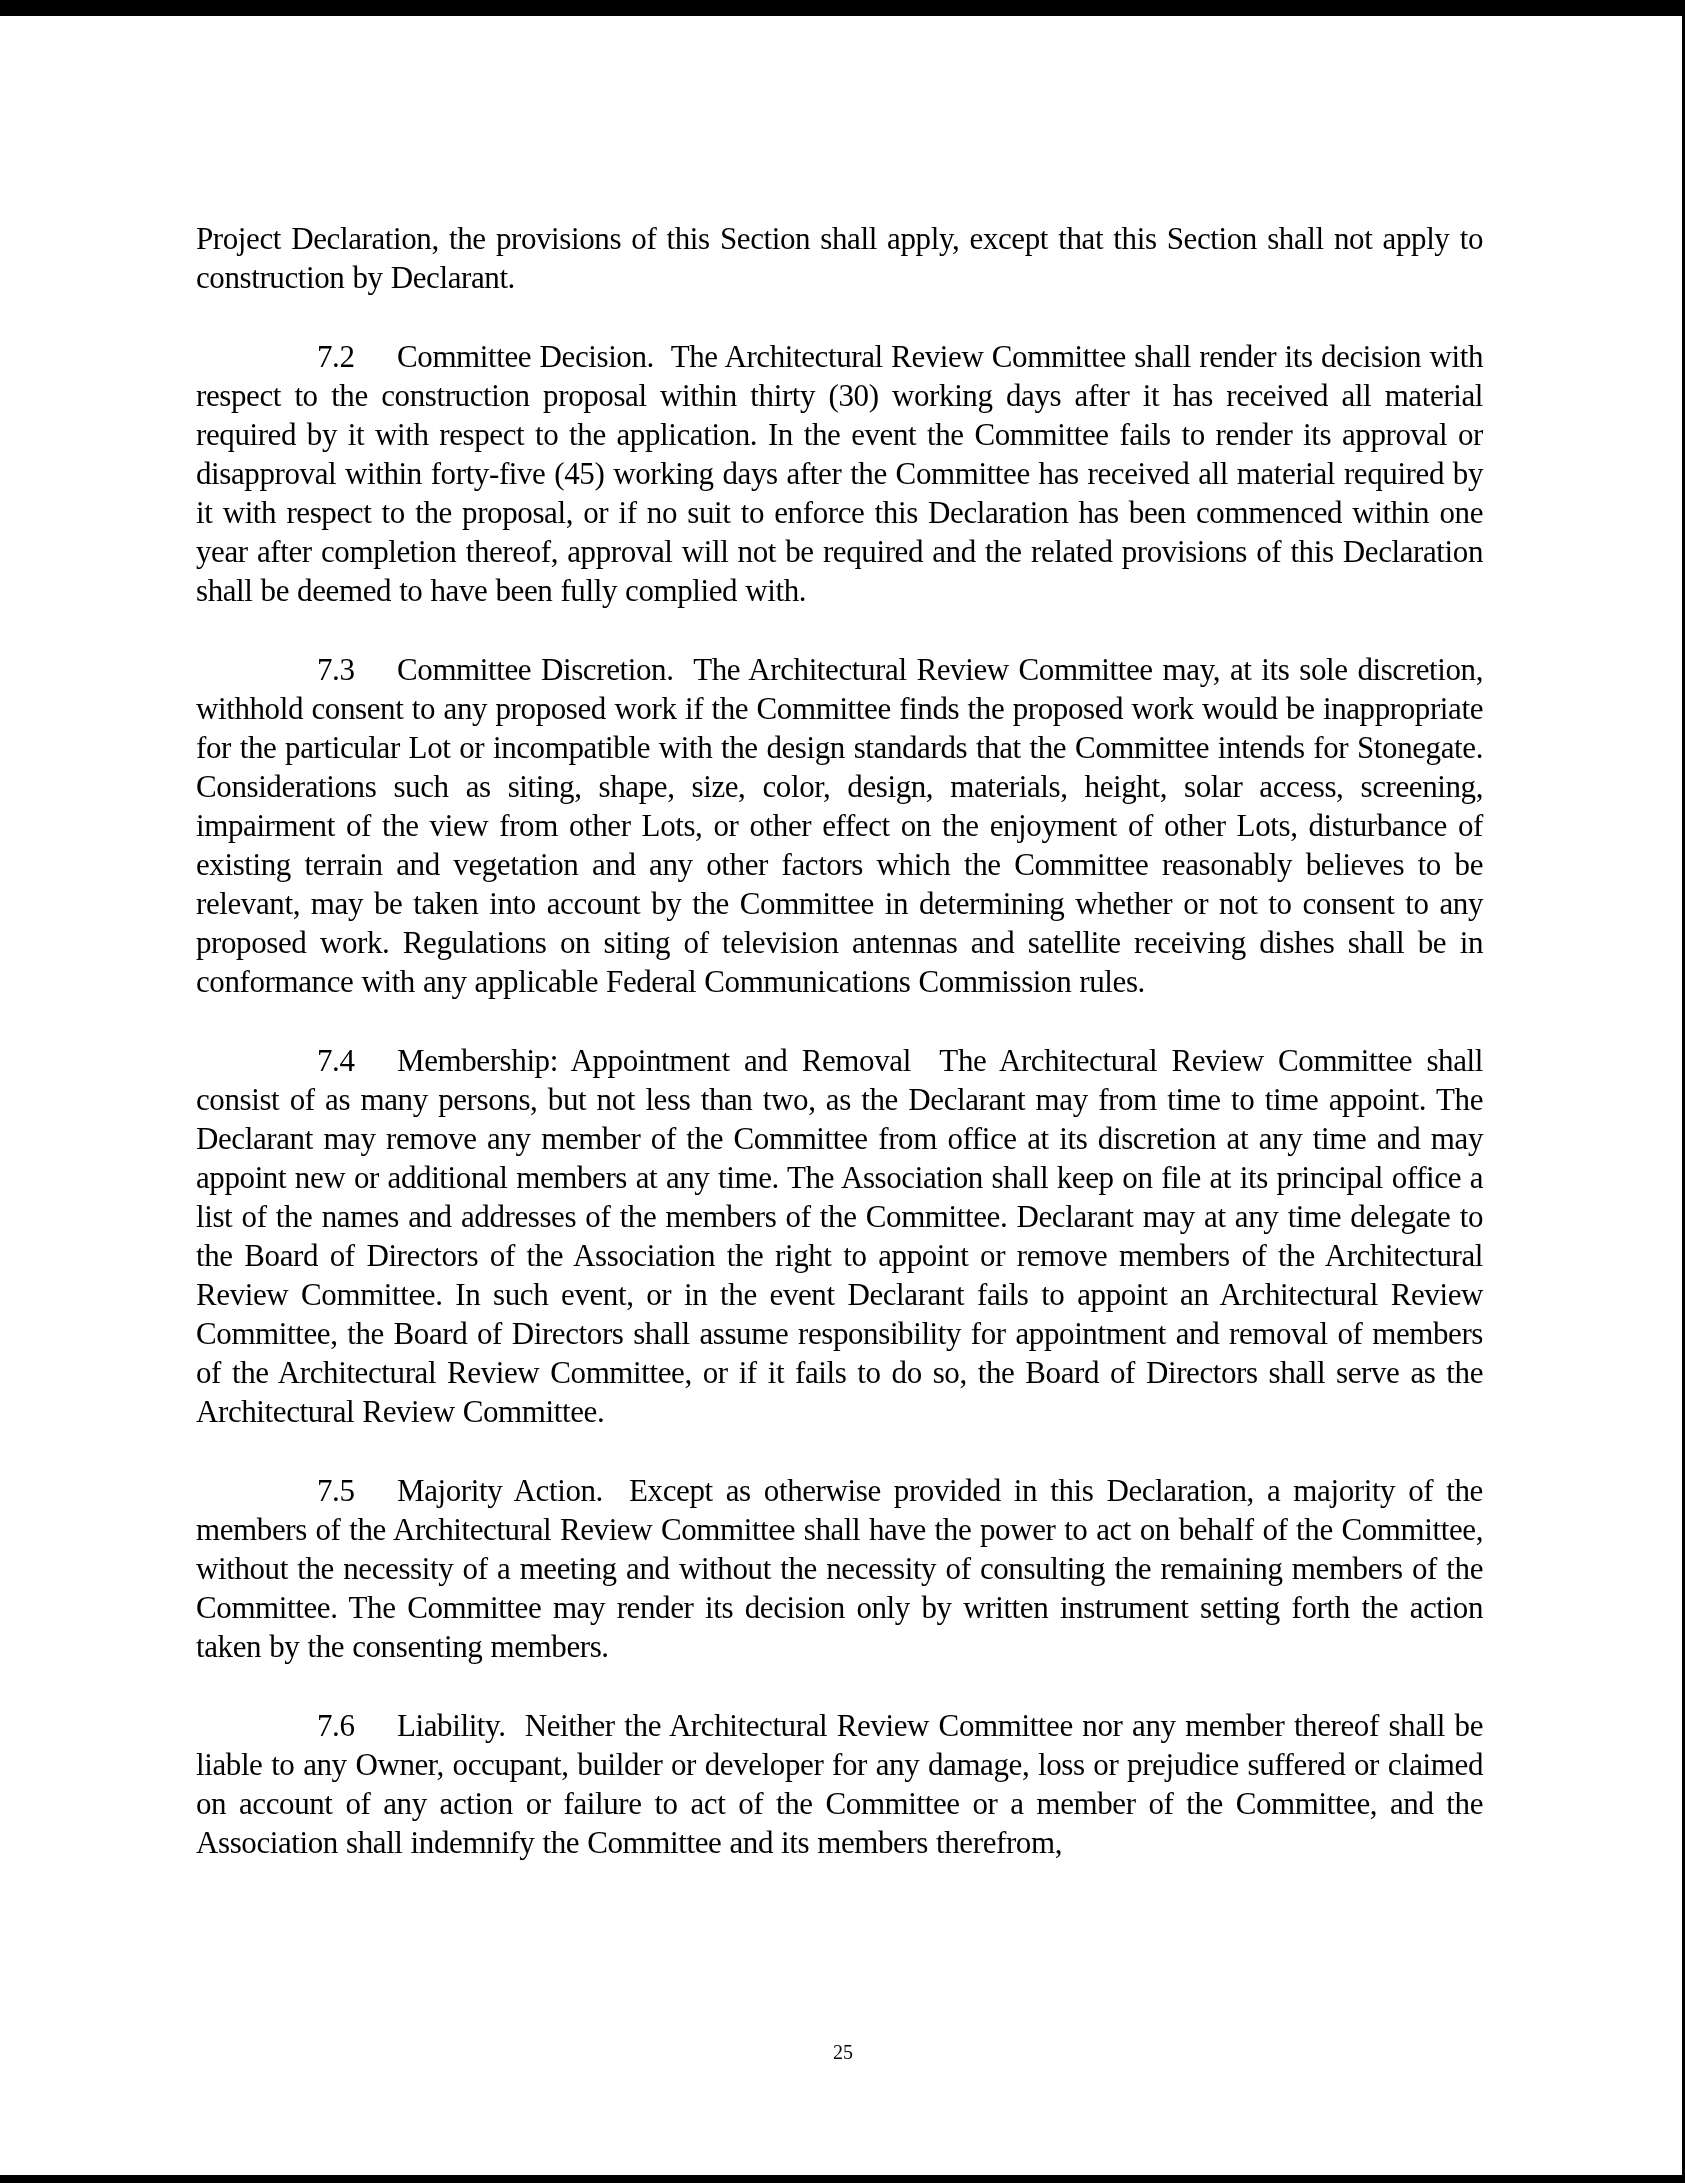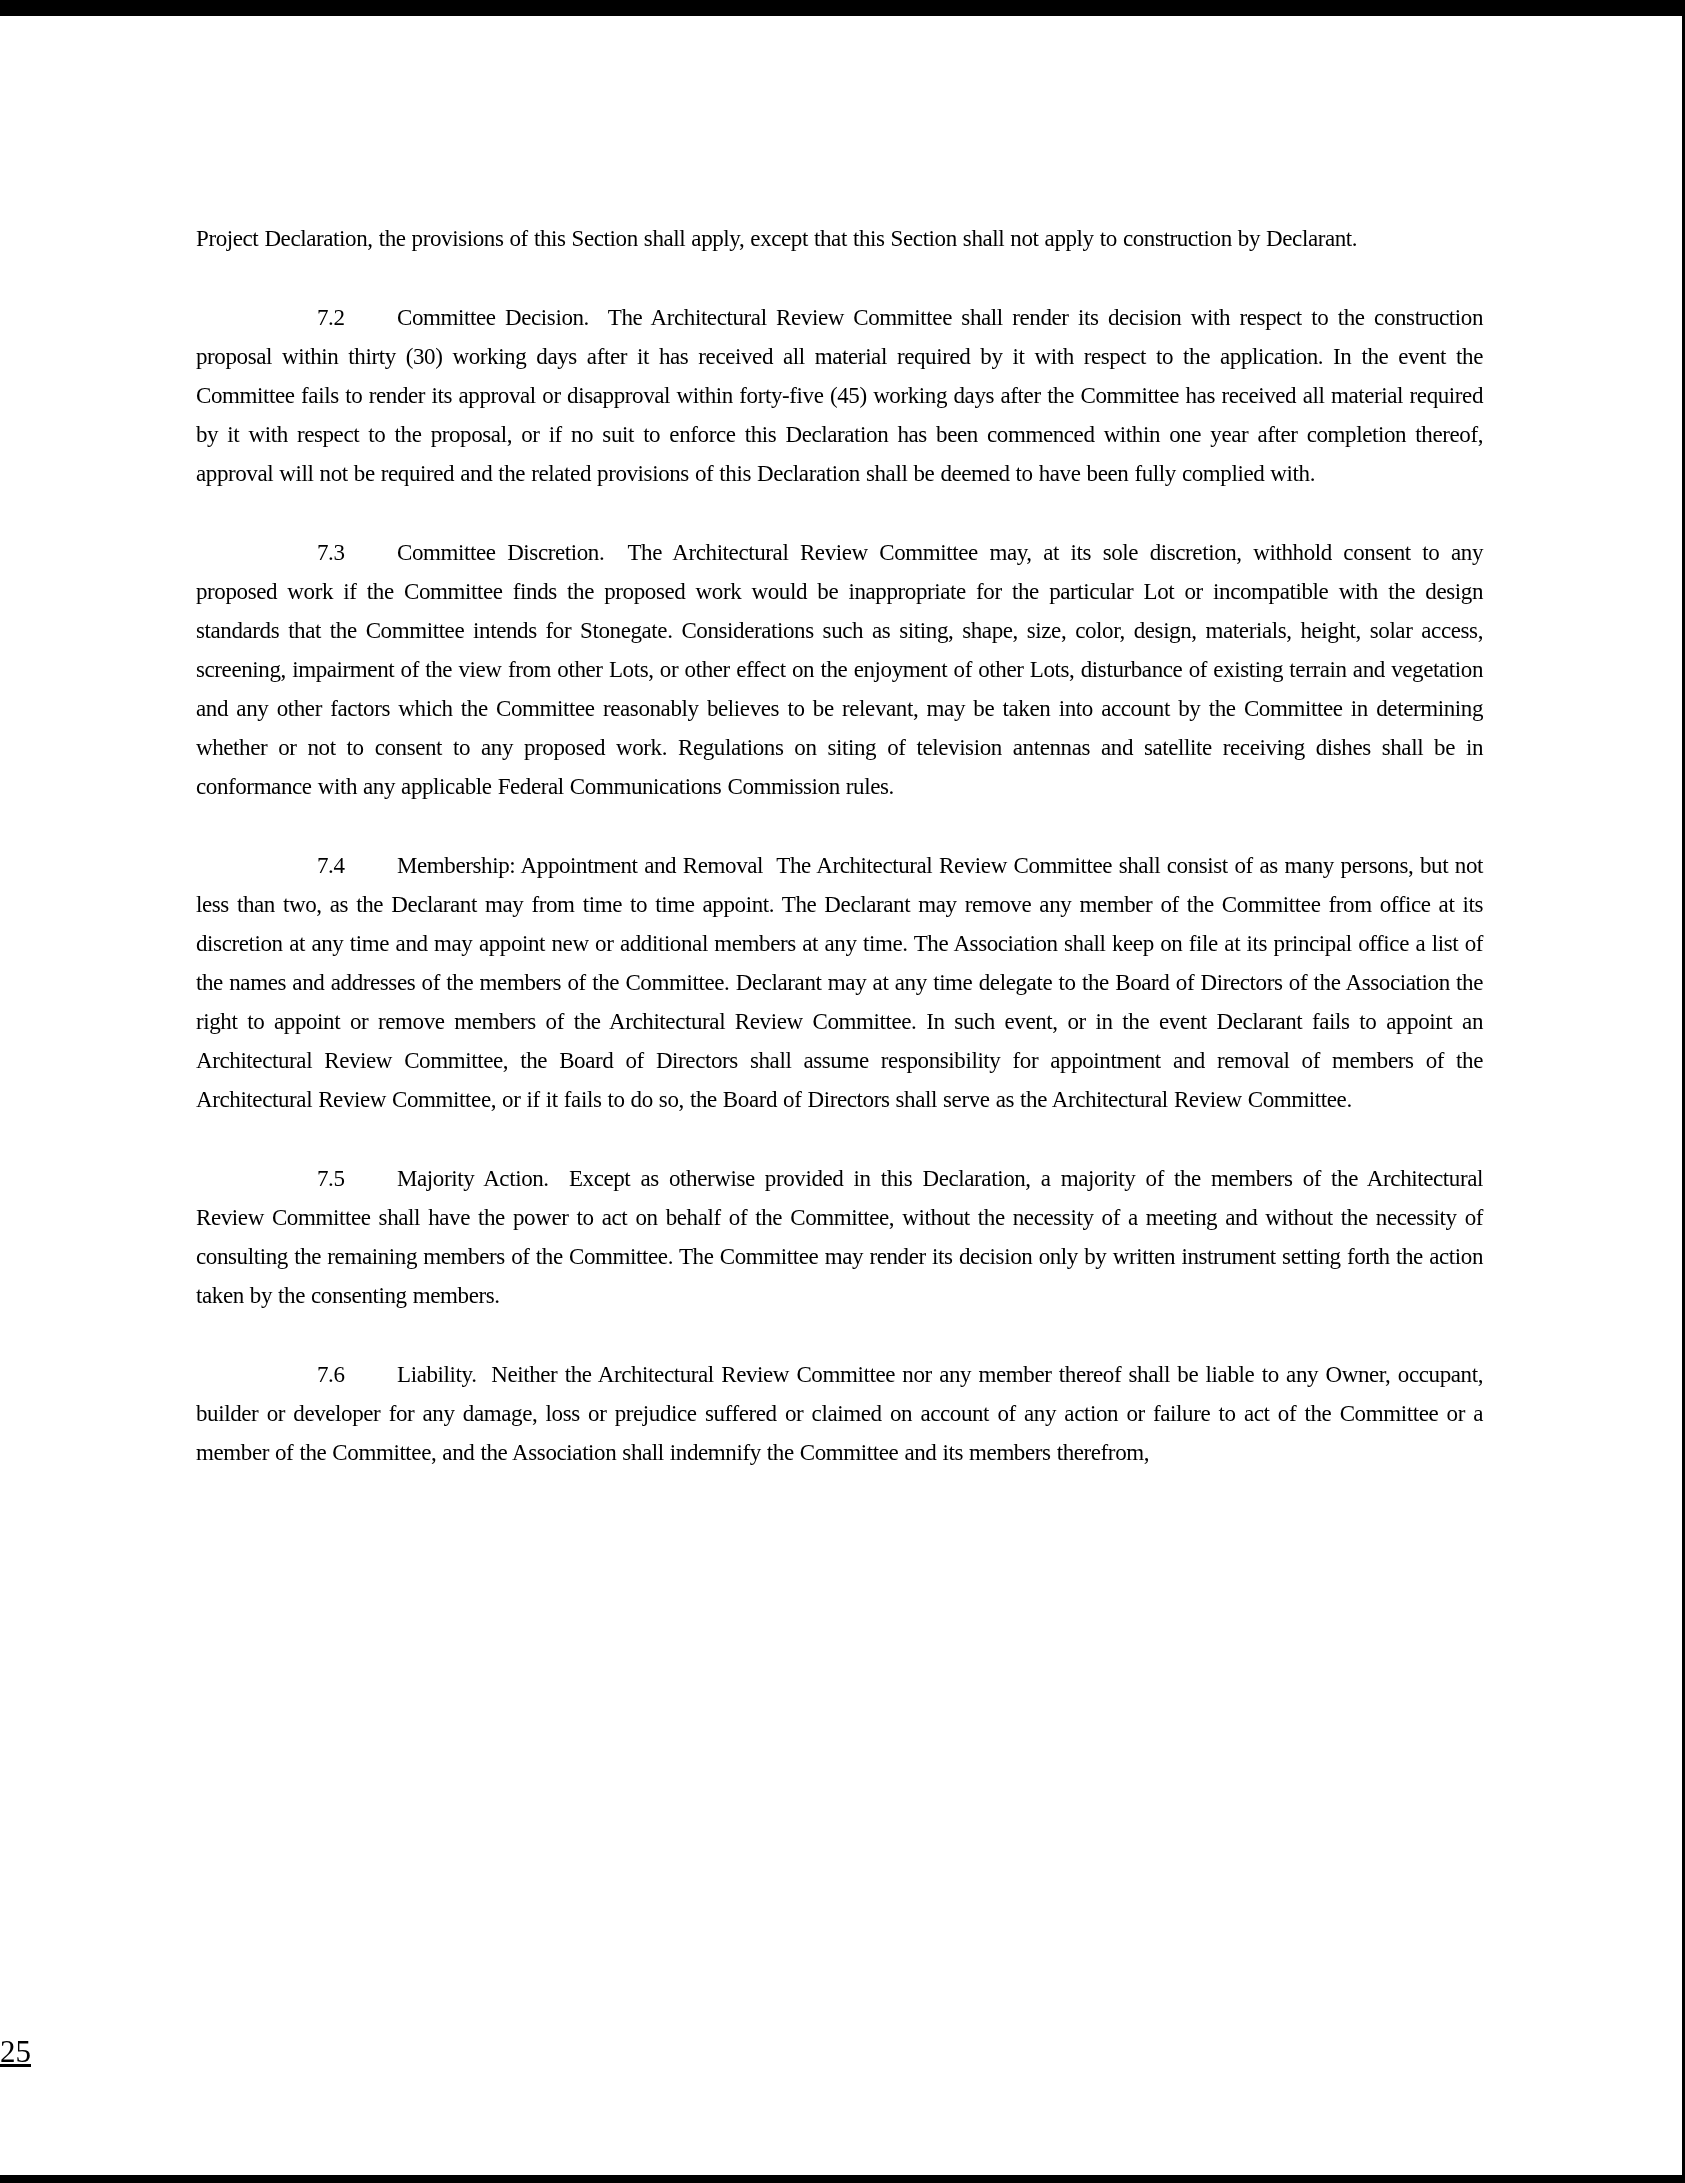--- a/index.html
+++ b/index.html
@@ -31,21 +31,21 @@
     position: absolute;
     left: 1682px; top: 16px;
     width: 4px; height: 2160px;
     background: #000000;
   }
   .page-body {
     position: absolute;
     left: 196px;
     top: 219px;
     width: 1287px;
-    font-size: 23px;
+    font-size: 31px;
     line-height: 39px;
     text-align: justify;
     letter-spacing: -0.4px;
     word-spacing: 0.7px;
   }
   .para {
     margin: 0 0 40px 0;
   }
   .para .sec-num {
     display: inline-block;
@@ -55,23 +55,23 @@
   }
   .para .sec-title {
     text-decoration-thickness: 2px;
     text-underline-offset: 4.6px;
   }
   .page-number {
     position: absolute;
     left: 0;
     width: 1686px;
     top: 2032px;
-    font-size: 31px;
+    text-align: center;
+    font-size: 20px;
     line-height: 40px;
-    text-decoration: underline;
   }
 </style>
 </head>
 <body>
 
 <div class="scan-bar-top"></div>
 <div class="scan-edge-right"></div>
 <div class="scan-bar-bottom"></div>
 
 <main class="page-body">

